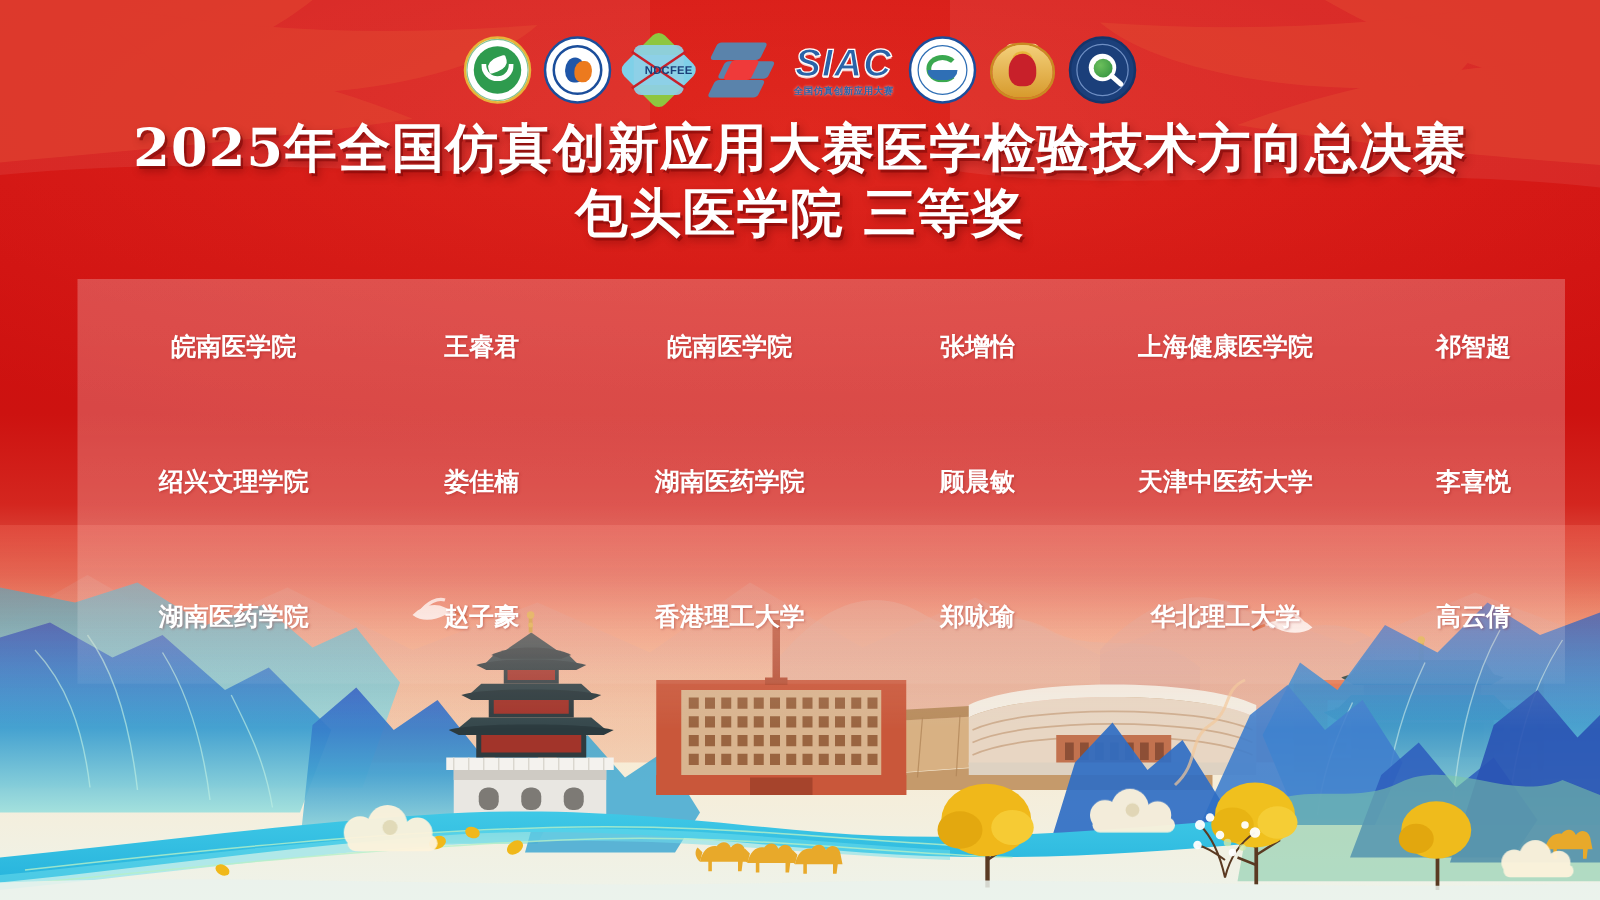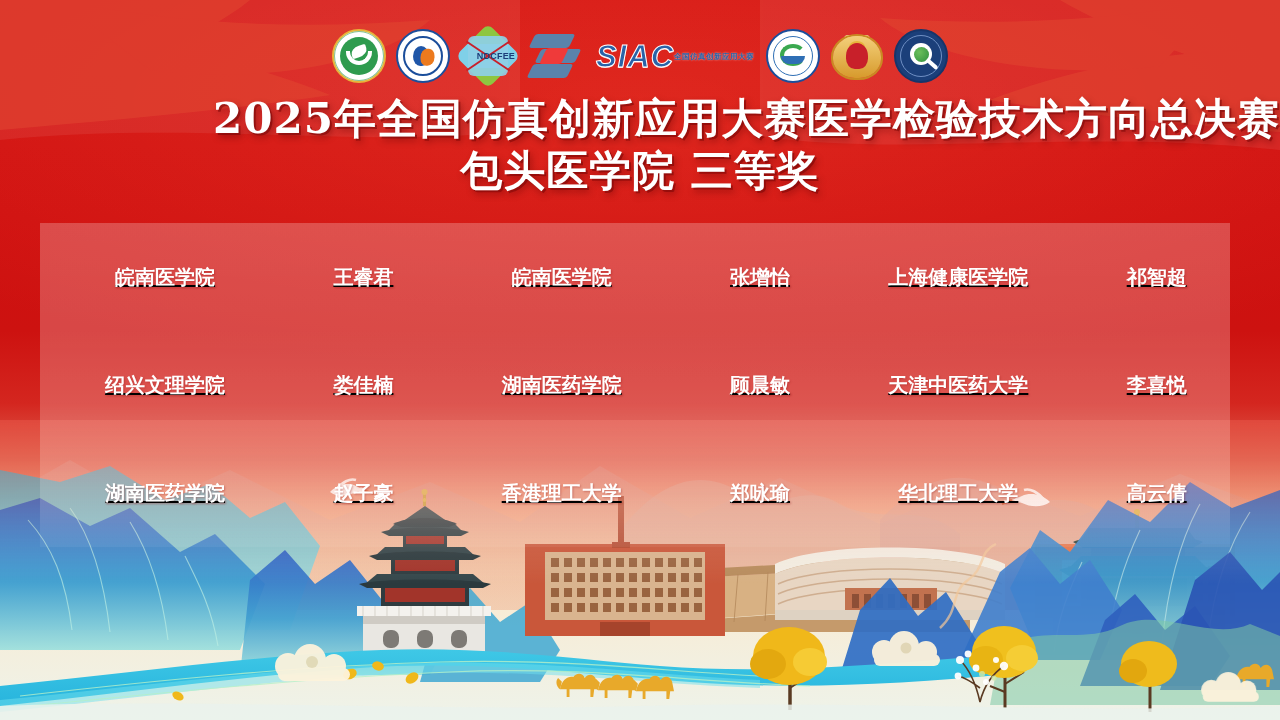--- a/index.html
+++ b/index.html
@@ -114,21 +114,21 @@
   }
 
   
   .lg4{ width:58px;height:52px;position:relative; }
   .r4a{ position:absolute;left:6px;top:4px;width:40px;height:14px;background:#5a83ab;transform:skewX(-26deg);border-radius:3px;}
   .r4b{ position:absolute;left:12px;top:19px;width:40px;height:14px;background:#5a83ab;transform:skewX(-26deg);border-radius:3px;}
   .r4c{ position:absolute;left:4px;top:34px;width:40px;height:14px;background:#5a83ab;transform:skewX(-26deg);border-radius:3px;}
   .r4d{ position:absolute;left:17px;top:18px;width:22px;height:16px;background:#ef3a3a;transform:skewX(-26deg);border-radius:3px;}
 
   
-  .lg5{ display:flex;flex-direction:row;align-items:center;justify-content:center;height:56px;padding:0 2px;}
+  .lg5{ display:flex;flex-direction:column;align-items:center;justify-content:center;height:56px;padding:0 2px;}
   .siac{
     font-family:"Liberation Sans",sans-serif;
     font-weight:800; font-style:italic; font-size:31px; line-height:1;
     color:#2a63a8; letter-spacing:1px;
     -webkit-text-stroke:1px #ffffff;
     text-shadow:0 1px 0 rgba(255,255,255,.8);
   }
   .siacsub{
     font-size:7.5px;color:#2a63a8;letter-spacing:.5px;margin-top:2px;font-weight:700;
     text-shadow:0 0 2px rgba(255,255,255,.7);
@@ -195,29 +195,28 @@
   .t-line{
     font-family:"DejaVu Serif","Liberation Serif",serif;
     font-weight:700;
     color:#ffffff;
     letter-spacing:1px;
     text-shadow:
       2px 2px 0 rgba(120,5,5,.55),
       3px 4px 7px rgba(90,0,0,.45);
     white-space:nowrap;
   }
-  .t1{ font-size:42px; line-height:52px;text-align:right; }
+  .t1{ font-size:42px; line-height:52px; }
   .t2{ font-size:42px; line-height:52px; }
 
   
   .panel{
-    position:absolute; left:40px; top:223px; width:1190px; height:324px;
+    position:absolute; left:62px; top:223px; width:1190px; height:324px;
     background:linear-gradient(180deg, rgba(255,255,255,.24) 0%, rgba(255,255,255,.22) 55%, rgba(255,255,255,.16) 85%, rgba(255,255,255,.06) 100%);
     z-index:5;
-    text-decoration:underline;
   }
   .ptable{ width:100%; height:100%; border-collapse:collapse; table-layout:fixed; }
   .ptable td{
     text-align:center; vertical-align:middle;
     color:#ffffff;
     font-family:"DejaVu Serif","Liberation Serif",serif;
     font-weight:700;
     font-size:20px;
     line-height:25px;
     text-shadow:1px 1px 2px rgba(140,20,20,.35);

